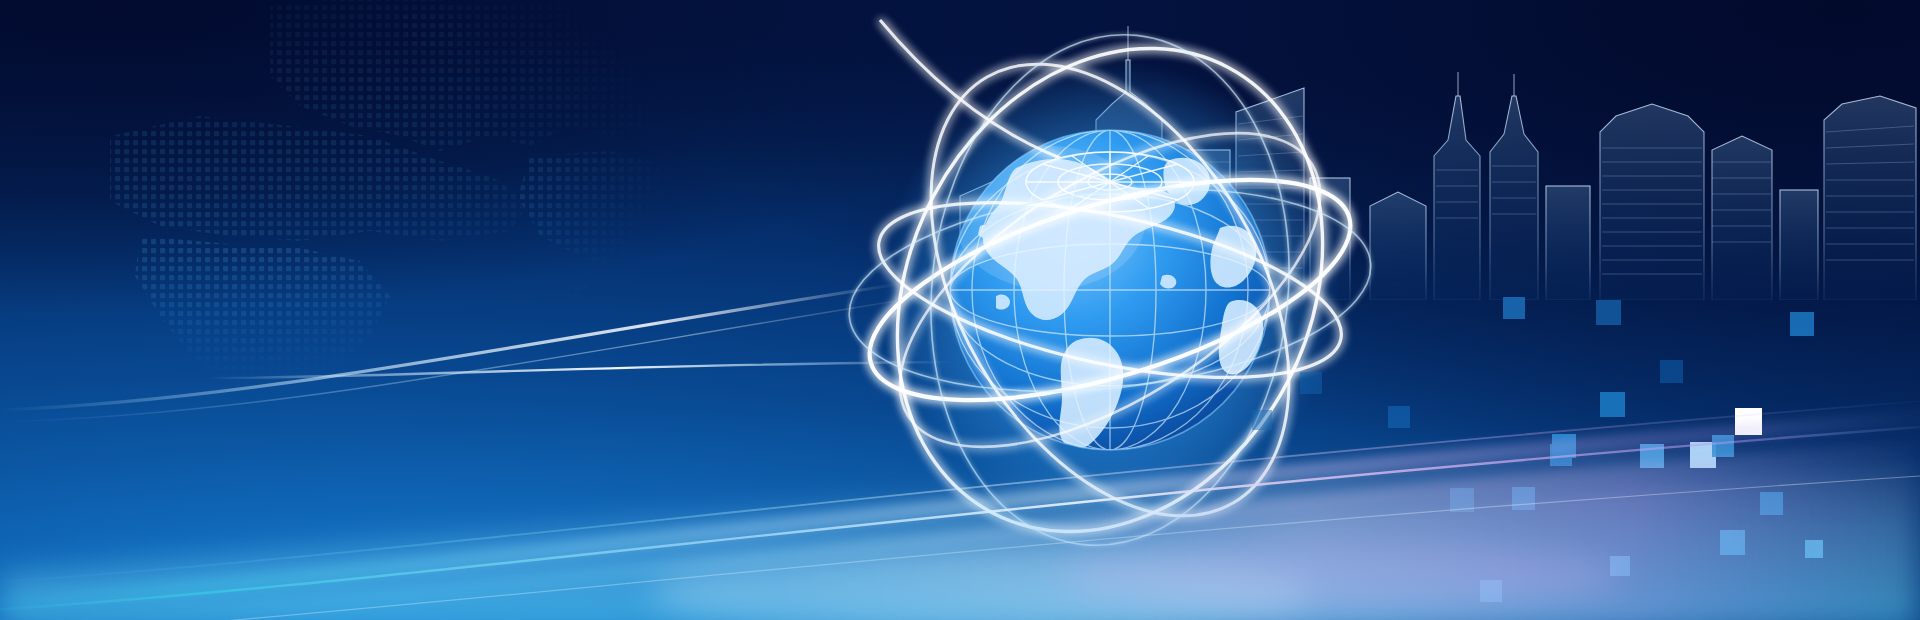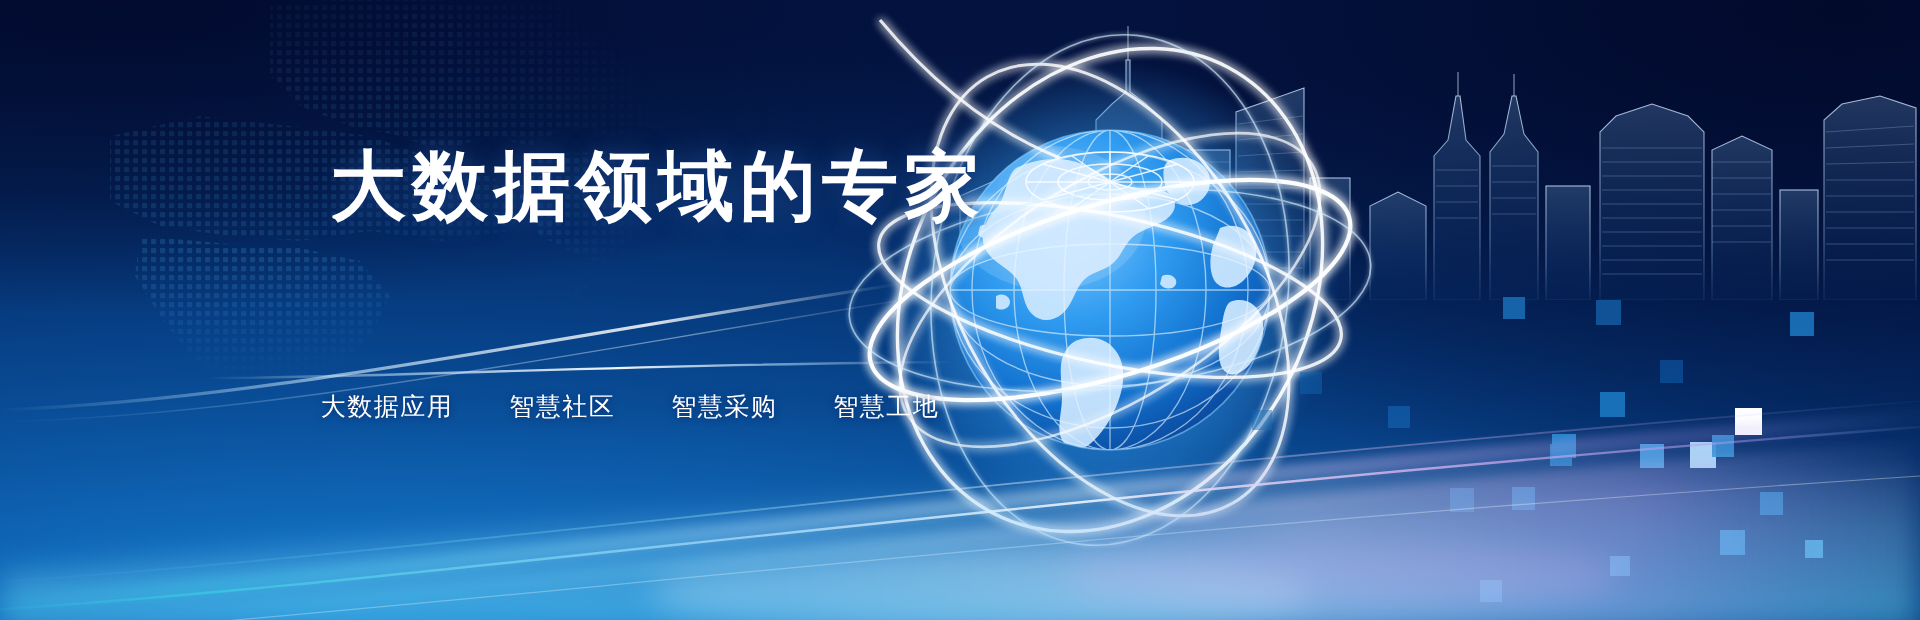--- a/index.html
+++ b/index.html
@@ -510,23 +510,16 @@
       <path d="M120,250 C560,214 1100,150 1920,96" fill="none" stroke="#ffffff" stroke-width="1.2" opacity=".35"></path>
 
       <ellipse cx="980" cy="214" rx="330" ry="42" fill="#ffffff" opacity="0.3" filter="url(#auBlurSoft)"></ellipse>
       <ellipse cx="1340" cy="196" rx="280" ry="34" fill="#e9b9f3" opacity="0.28" filter="url(#auBlurSoft)"></ellipse>
     </svg>
   </div>
 
   <div class="vig-bottom"></div>
 
   <div class="copy">
-    <h1 class="headline">大数据领域的专家</h1>
-  </div>
-
-  <nav class="keywords">
-    <span class="kw">大数据应用</span>
-    <span class="kw">智慧社区</span>
-    <span class="kw">智慧采购</span>
-    <span class="kw">智慧工地</span>
-  </nav>
+  </div>
+
 
 </div>
 
 </body></html>

